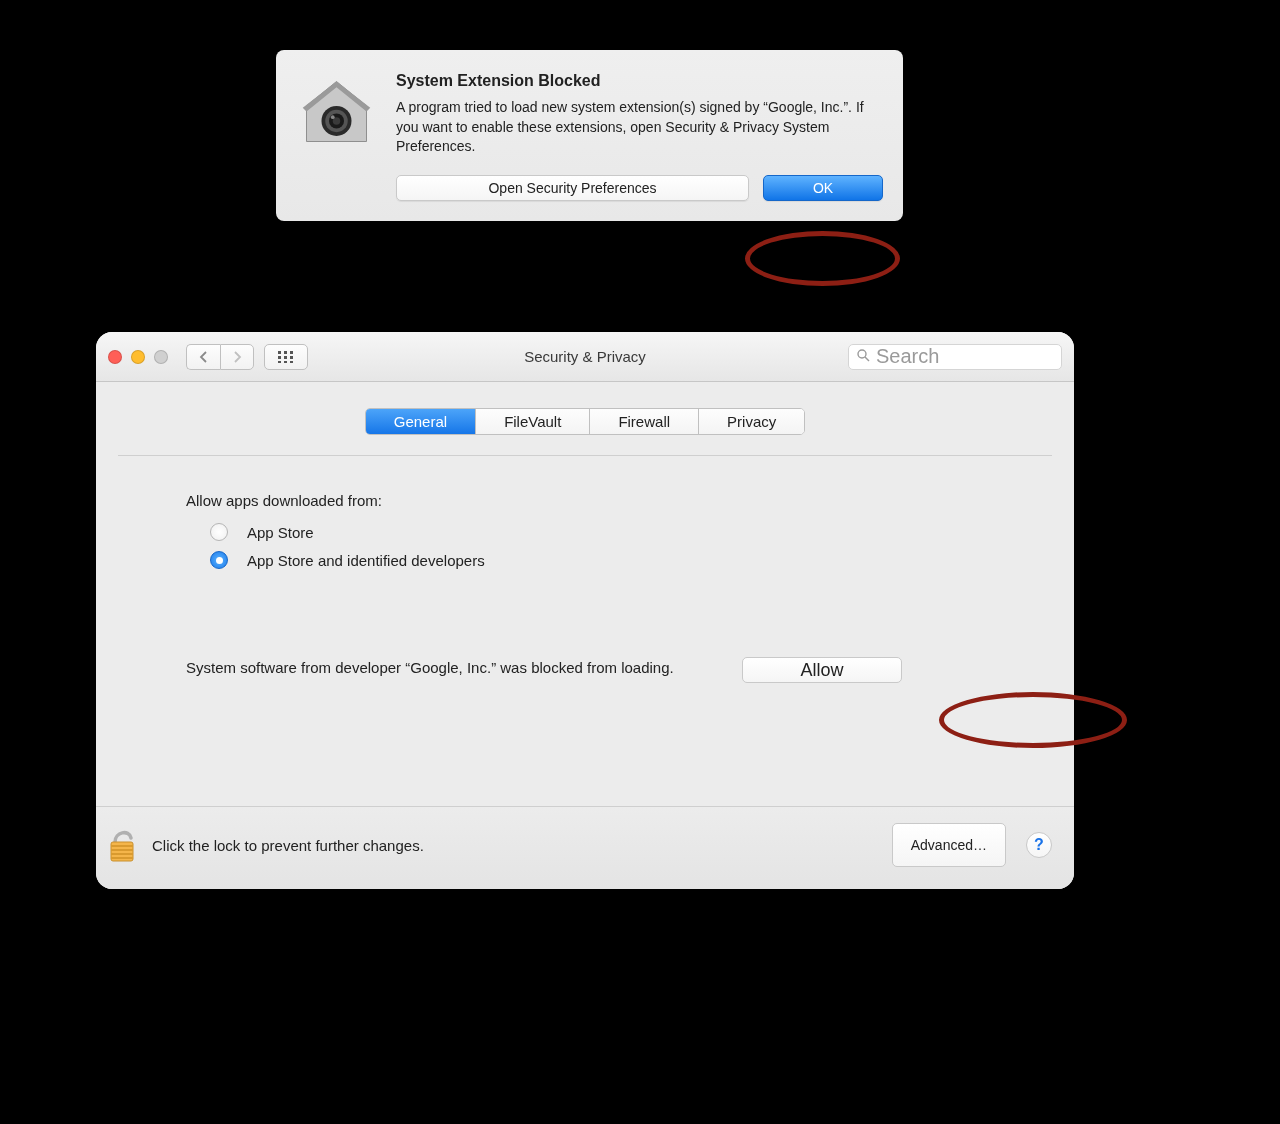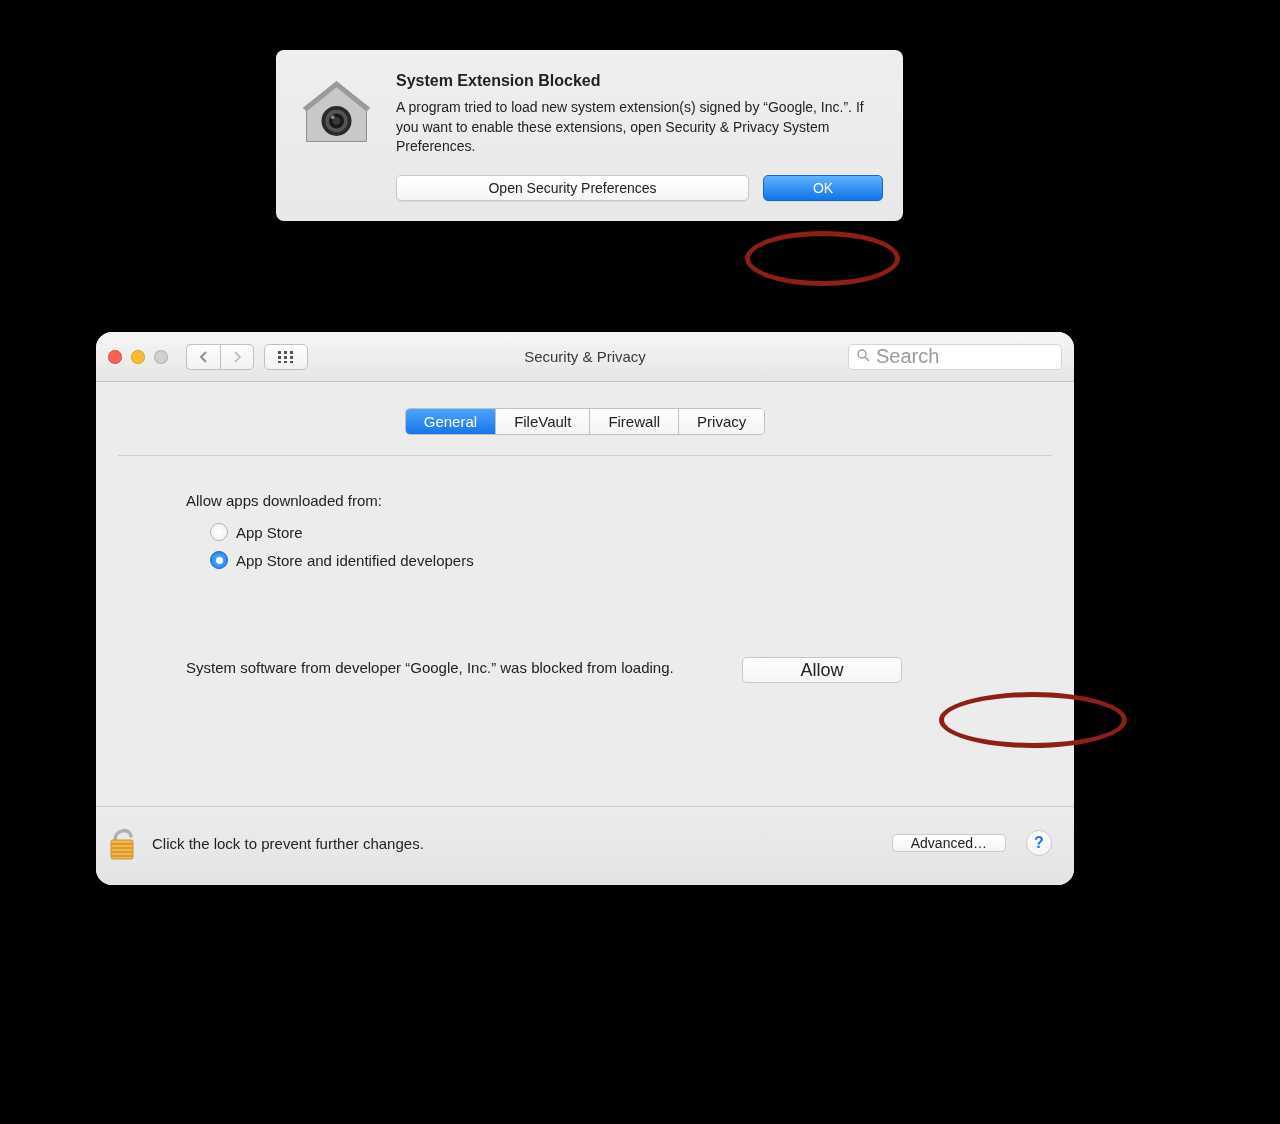--- a/index.html
+++ b/index.html
@@ -199,21 +199,21 @@
       padding: 26px 0 0 0;
     }
     .tabs {
       display: flex;
       border: 1px solid #c0c0c0;
       border-radius: 5px;
       overflow: hidden;
       background: #fff;
     }
     .tab {
-      padding: 4px 18px;
+      padding: 4px 28px;
       font-size: 15px;
       color: #222;
       border-right: 1px solid #c0c0c0;
       background: linear-gradient(#fdfdfd, #f4f4f4);
       cursor: pointer;
     }
     .tab:last-child { border-right: none; }
     .tab.active {
       background: linear-gradient(#4ca4f9, #1676e8);
       color: #fff;
@@ -233,21 +233,21 @@
       font-size: 15px;
       color: #222;
       margin-bottom: 14px;
     }
     .radio-group {
       margin-left: 24px;
     }
     .radio-row {
       display: flex;
       align-items: center;
-      gap: 8px;
+      gap: 19px;
       margin-bottom: 10px;
       font-size: 15px;
       color: #222;
     }
     .radio {
       width: 18px;
       height: 18px;
       border-radius: 50%;
       border: 1px solid #b5b5b5;
       background: radial-gradient(#fff, #efefef);
@@ -319,21 +319,21 @@
       display: flex;
       align-items: center;
       justify-content: center;
     }
     .lock-text {
       font-size: 15px;
       color: #222;
       flex: 1;
     }
     .advanced-btn {
-      height: 18px;
+      height: 44px;
       padding: 0 18px;
       border: 1px solid #c9c9c9;
       border-radius: 5px;
       background: linear-gradient(#fff, #f5f5f5);
       font-size: 14px;
       color: #222;
       display: flex;
       align-items: center;
       justify-content: center;
       cursor: pointer;

